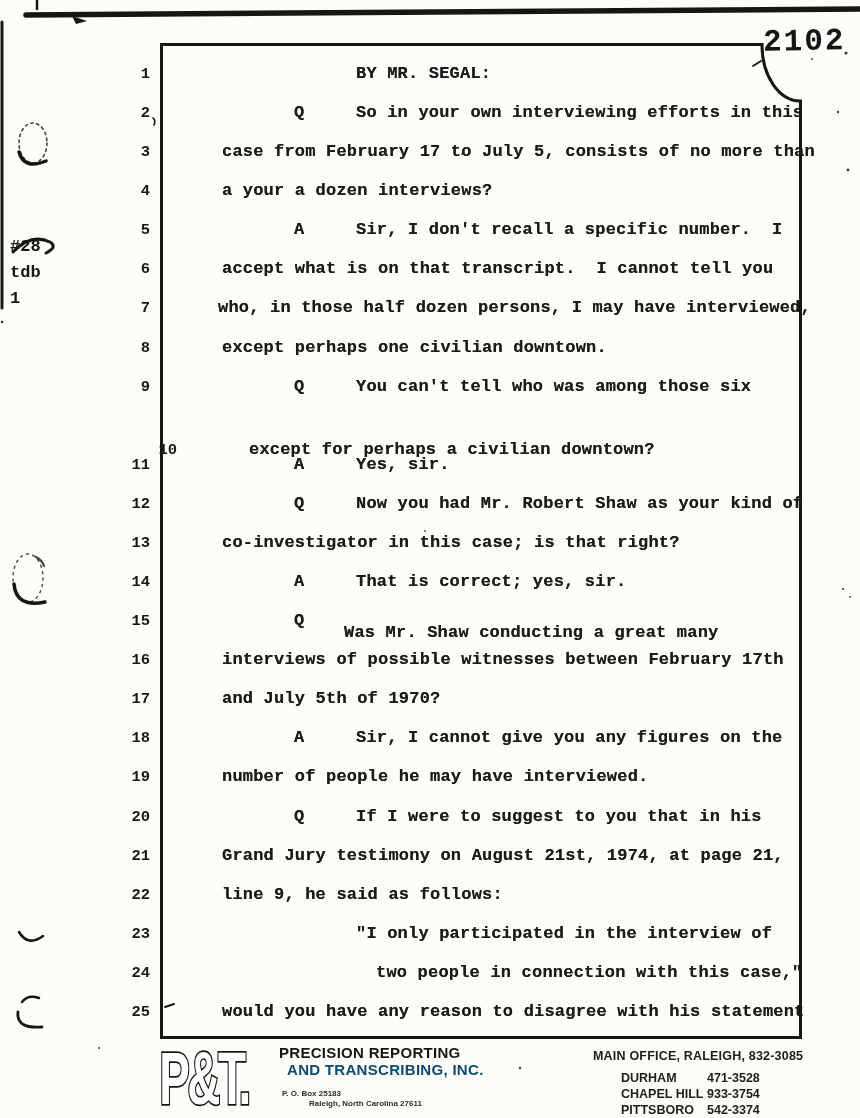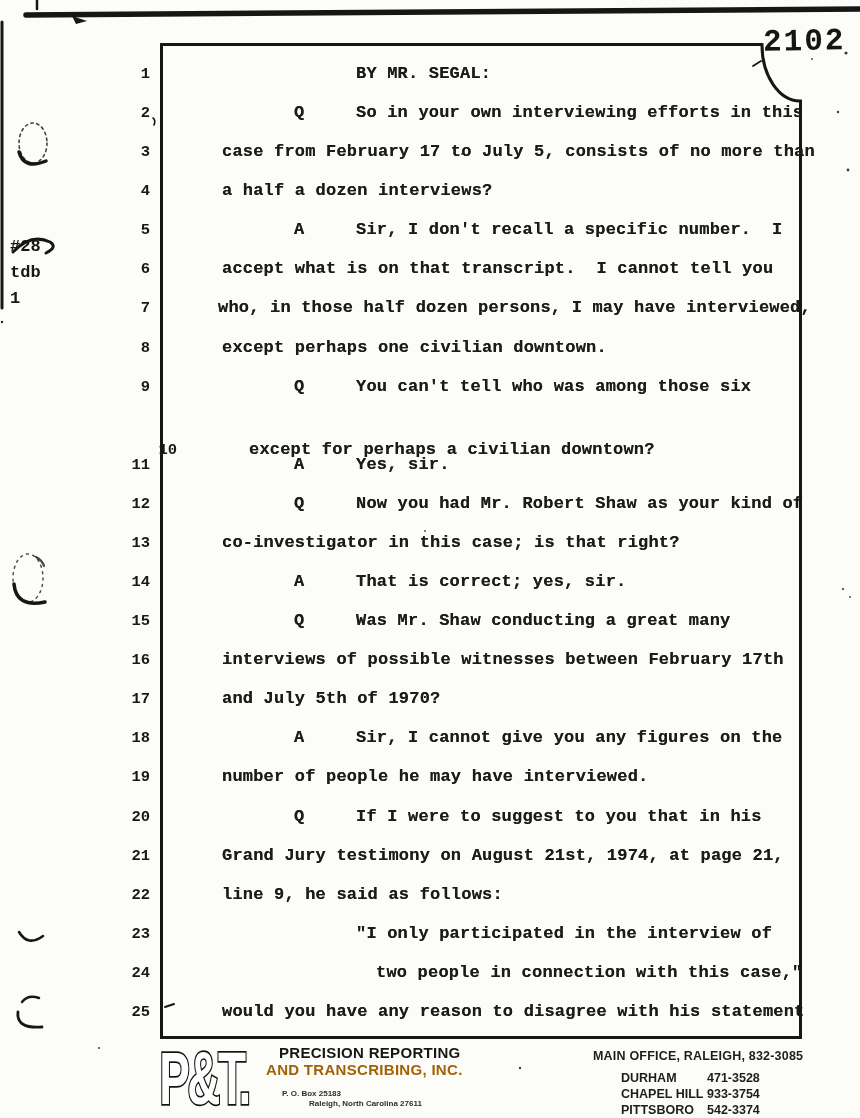--- a/index.html
+++ b/index.html
@@ -12,22 +12,22 @@
   .margin-note{position:absolute;left:10px;top:234px;font:700 17px "Liberation Mono",monospace;
                color:#161616;line-height:26px;white-space:pre;}
   .trow{position:absolute;left:0;width:860px;height:26px;}
   .lnum{position:absolute;left:108px;top:1px;width:42px;text-align:right;
         font:700 15.5px "Liberation Mono",monospace;color:#181818;}
   .tline{position:absolute;top:0;white-space:pre;font:700 17px "Liberation Mono",monospace;
          color:var(--ink);letter-spacing:.2px;text-shadow:0 0 .5px rgba(20,20,20,.75);}
   .logo-svg{position:absolute;left:158px;top:1040px;transform:scaleX(.62);transform-origin:left top;}
   .firm1{position:absolute;left:279px;top:1044px;font:700 15px "Liberation Sans",sans-serif;
          color:#161616;letter-spacing:.3px;}
-  .firm2{position:absolute;left:266px;top:1061px;font:700 15px "Liberation Sans",sans-serif;
-         color:#a16207;letter-spacing:.3px;}
+  .firm2{position:absolute;left:287px;top:1061px;font:700 15px "Liberation Sans",sans-serif;
+         color:#0c4a6e;letter-spacing:.3px;}
   .addr1{position:absolute;left:282px;top:1089px;font:700 8px "Liberation Sans",sans-serif;color:#2e2e2e;}
   .addr2{position:absolute;left:273px;top:1099px;font:700 8px "Liberation Sans",sans-serif;color:#2e2e2e;margin-left:36px;}
   .mainoffice{position:absolute;left:593px;top:1049px;font:700 12.5px "Liberation Sans",sans-serif;
               color:#1d1d1d;letter-spacing:.2px;}
   .branch-row{position:absolute;left:621px;font:700 12.5px "Liberation Sans",sans-serif;color:#1d1d1d;}
   .branch-city{display:inline-block;width:86px;}
   .branch-phone{display:inline-block;}
 </style>
 </head>
 <body>
@@ -87,21 +87,21 @@
         <span class="lnum">2</span>
         <span class="tline" style="left: 294px;">Q</span>
         <span class="tline" style="left: 356px;">So in your own interviewing efforts in this</span>
       </div>
       <div class="trow" style="top: 142px;">
         <span class="lnum">3</span>
         <span class="tline" style="left: 222px;">case from February 17 to July 5, consists of no more than</span>
       </div>
       <div class="trow" style="top: 181px;">
         <span class="lnum">4</span>
-        <span class="tline" style="left: 222px;">a half a dozen interviews?</span>
+        <span class="tline" style="left: 222px;">a your a dozen interviews?</span>
       </div>
       <div class="trow" style="top: 220px;">
         <span class="lnum">5</span>
         <span class="tline" style="left: 294px;">A</span>
         <span class="tline" style="left: 356px;">Sir, I don't recall a specific number.  I</span>
       </div>
       <div class="trow" style="top: 259px;">
         <span class="lnum">6</span>
         <span class="tline" style="left: 222px;">accept what is on that transcript.  I cannot tell you</span>
       </div>
@@ -137,21 +137,21 @@
         <span class="tline" style="left: 222px;">co-investigator in this case; is that right?</span>
       </div>
       <div class="trow" style="top: 572px;">
         <span class="lnum">14</span>
         <span class="tline" style="left: 294px;">A</span>
         <span class="tline" style="left: 356px;">That is correct; yes, sir.</span>
       </div>
       <div class="trow" style="top: 611px; text-decoration: underline;">
         <span class="lnum">15</span>
         <span class="tline" style="left: 294px;">Q</span>
-        <span class="tline" style="left: 356px;">Was Mr. Shaw conducting a great many</span>
+        <span class="tline" style="left: 344px; margin-top: 12px;">Was Mr. Shaw conducting a great many</span>
       </div>
       <div class="trow" style="top: 650px;">
         <span class="lnum">16</span>
         <span class="tline" style="left: 222px;">interviews of possible witnesses between February 17th</span>
       </div>
       <div class="trow" style="top: 689px; padding-left: 27px;">
         <span class="lnum">17</span>
         <span class="tline" style="left: 222px;">and July 5th of 1970?</span>
       </div>
       <div class="trow" style="top: 728px;">

